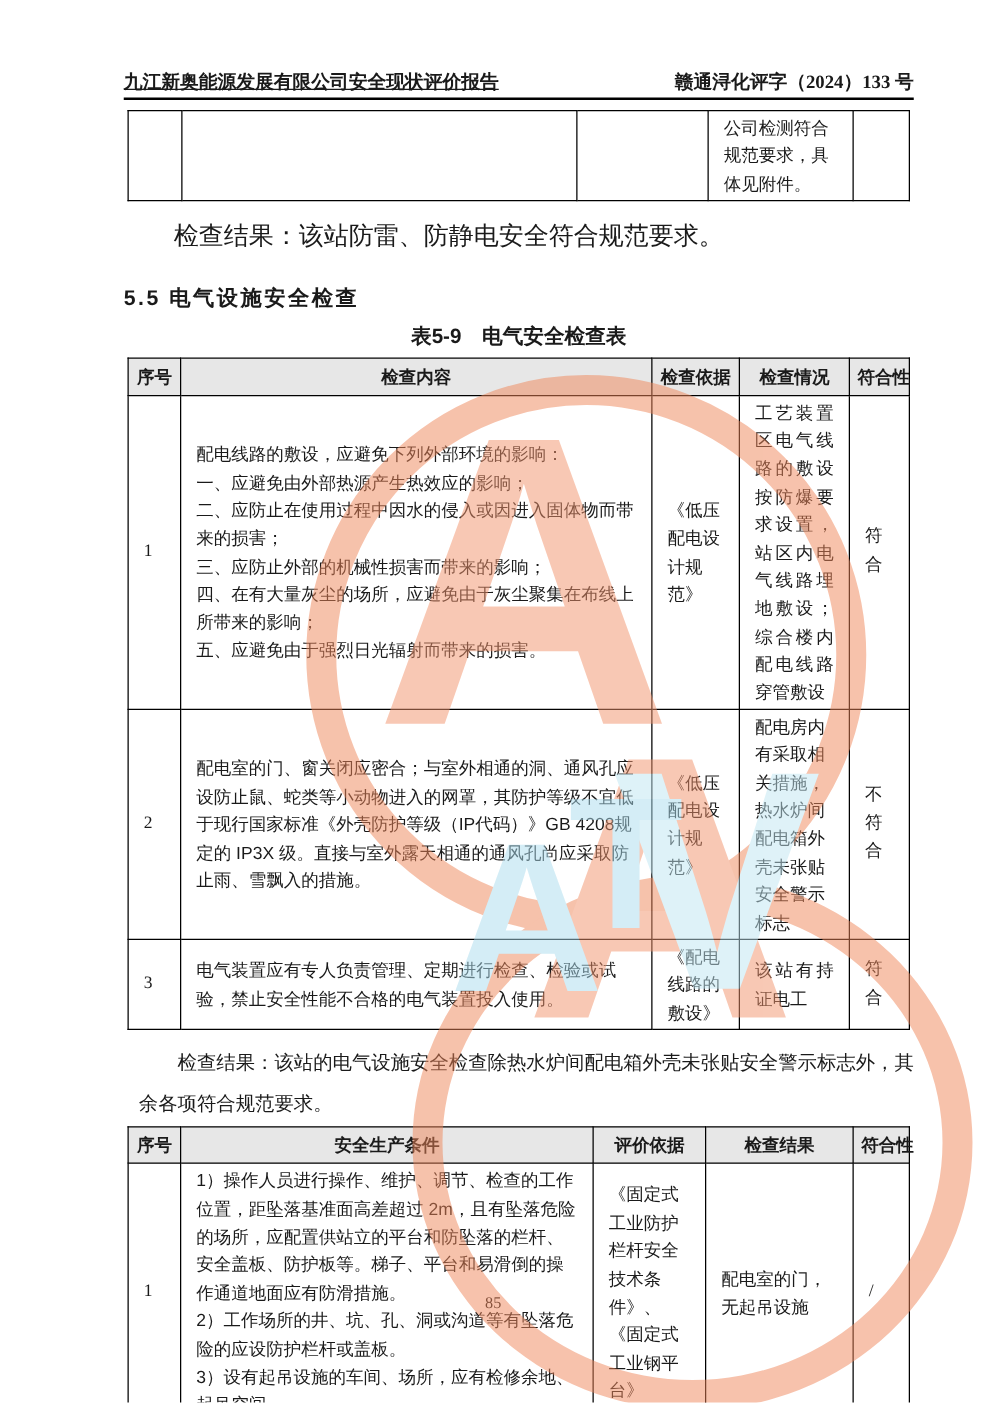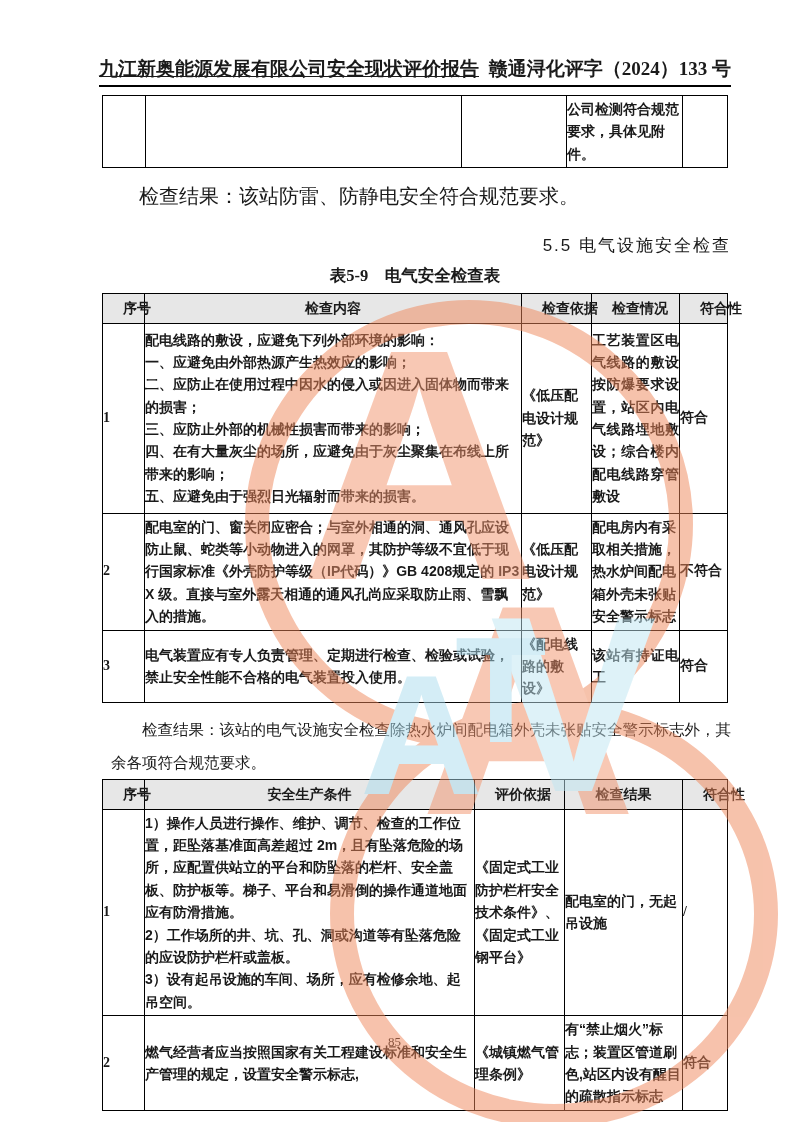--- a/index.html
+++ b/index.html
@@ -6,42 +6,42 @@
   body{
     width:793px;height:1122px;position:relative;background:#ffffff;
     font-family:"Liberation Serif","DejaVu Serif",serif;
     color:#1a1a1a;overflow:hidden;
   }
   .page{position:absolute;inset:0;z-index:1;}
   .content{position:absolute;left:99px;top:56px;width:632px;}
 
   
   .doc-header{display:flex;justify-content:space-between;align-items:flex-end;
-    border-bottom:2px solid #000;padding-bottom:3px;font-size:19px;font-weight:bold;}
+    border-bottom:2px solid #000;padding-bottom:3px;font-size:15px;font-weight:bold;}
   .doc-header .left{text-decoration:underline;}
 
   
   table{border-collapse:collapse;table-layout:fixed;width:625px;margin-left:3px;}
-  td,th{border:1.2px solid #000;font-size:14px;padding:2px 0;vertical-align:middle;
-    white-space:pre-line;line-height:1.6;word-break:break-all;font-weight:bold;}
-  th{background:#e7e7e7;font-weight:bold;text-align:center;padding:3px 20px;
+  td,th{border:1.2px solid #000;font-size:14px;padding:2px 12px;vertical-align:middle;
+    white-space:pre-line;line-height:1.6;word-break:break-all;}
+  th{background:#e7e7e7;font-weight:bold;text-align:center;padding:3px 6px;
     font-family:"Liberation Sans","DejaVu Sans",sans-serif;white-space:nowrap;}
   .c-center{text-align:left;}
   .c-just{text-align:justify;}
   .sans{font-family:"Liberation Sans","DejaVu Sans",sans-serif;}
 
   .toptable td{height:62px;}
 
   .result-line{font-size:20px;margin:10px 0 0 0;text-indent:2em;line-height:1.8;}
   .result-par{font-size:15.5px;margin:10px 0 0 12px;text-indent:2em;line-height:2.15;text-align:justify;}
 
-  .sec-title{font-size:17px;font-weight:normal;margin:20px 0 6px 0;
-    font-family:"Liberation Sans","DejaVu Sans",sans-serif;letter-spacing:2px;text-align:right;}
+  .sec-title{font-size:17px;font-weight:bold;margin:20px 0 6px 0;
+    font-family:"Liberation Sans","DejaVu Sans",sans-serif;letter-spacing:2px;}
   .tbl-caption{font-size:16.5px;font-weight:bold;text-align:center;margin:8px 0 6px 0;
-    font-family:Liberation Serif, serif;}
+    font-family:Liberation Sans, sans-serif;}
 
   .page-number{position:absolute;left:0;right:4px;top:1034px;text-align:center;
     font-size:13px;z-index:1;}
 
   
   .watermark{position:absolute;inset:0;z-index:3;pointer-events:none;opacity:.5;}
   .wm-ring{position:absolute;border-radius:50%;border:24px solid #ef8659;}
   .wm-ring.r1{left:245px;top:300px;width:400px;height:400px;}
   .wm-ring.r2{left:330px;top:700px;width:400px;height:380px;}
   .wm-a{position:absolute;color:#f2936c;font-weight:bold;

